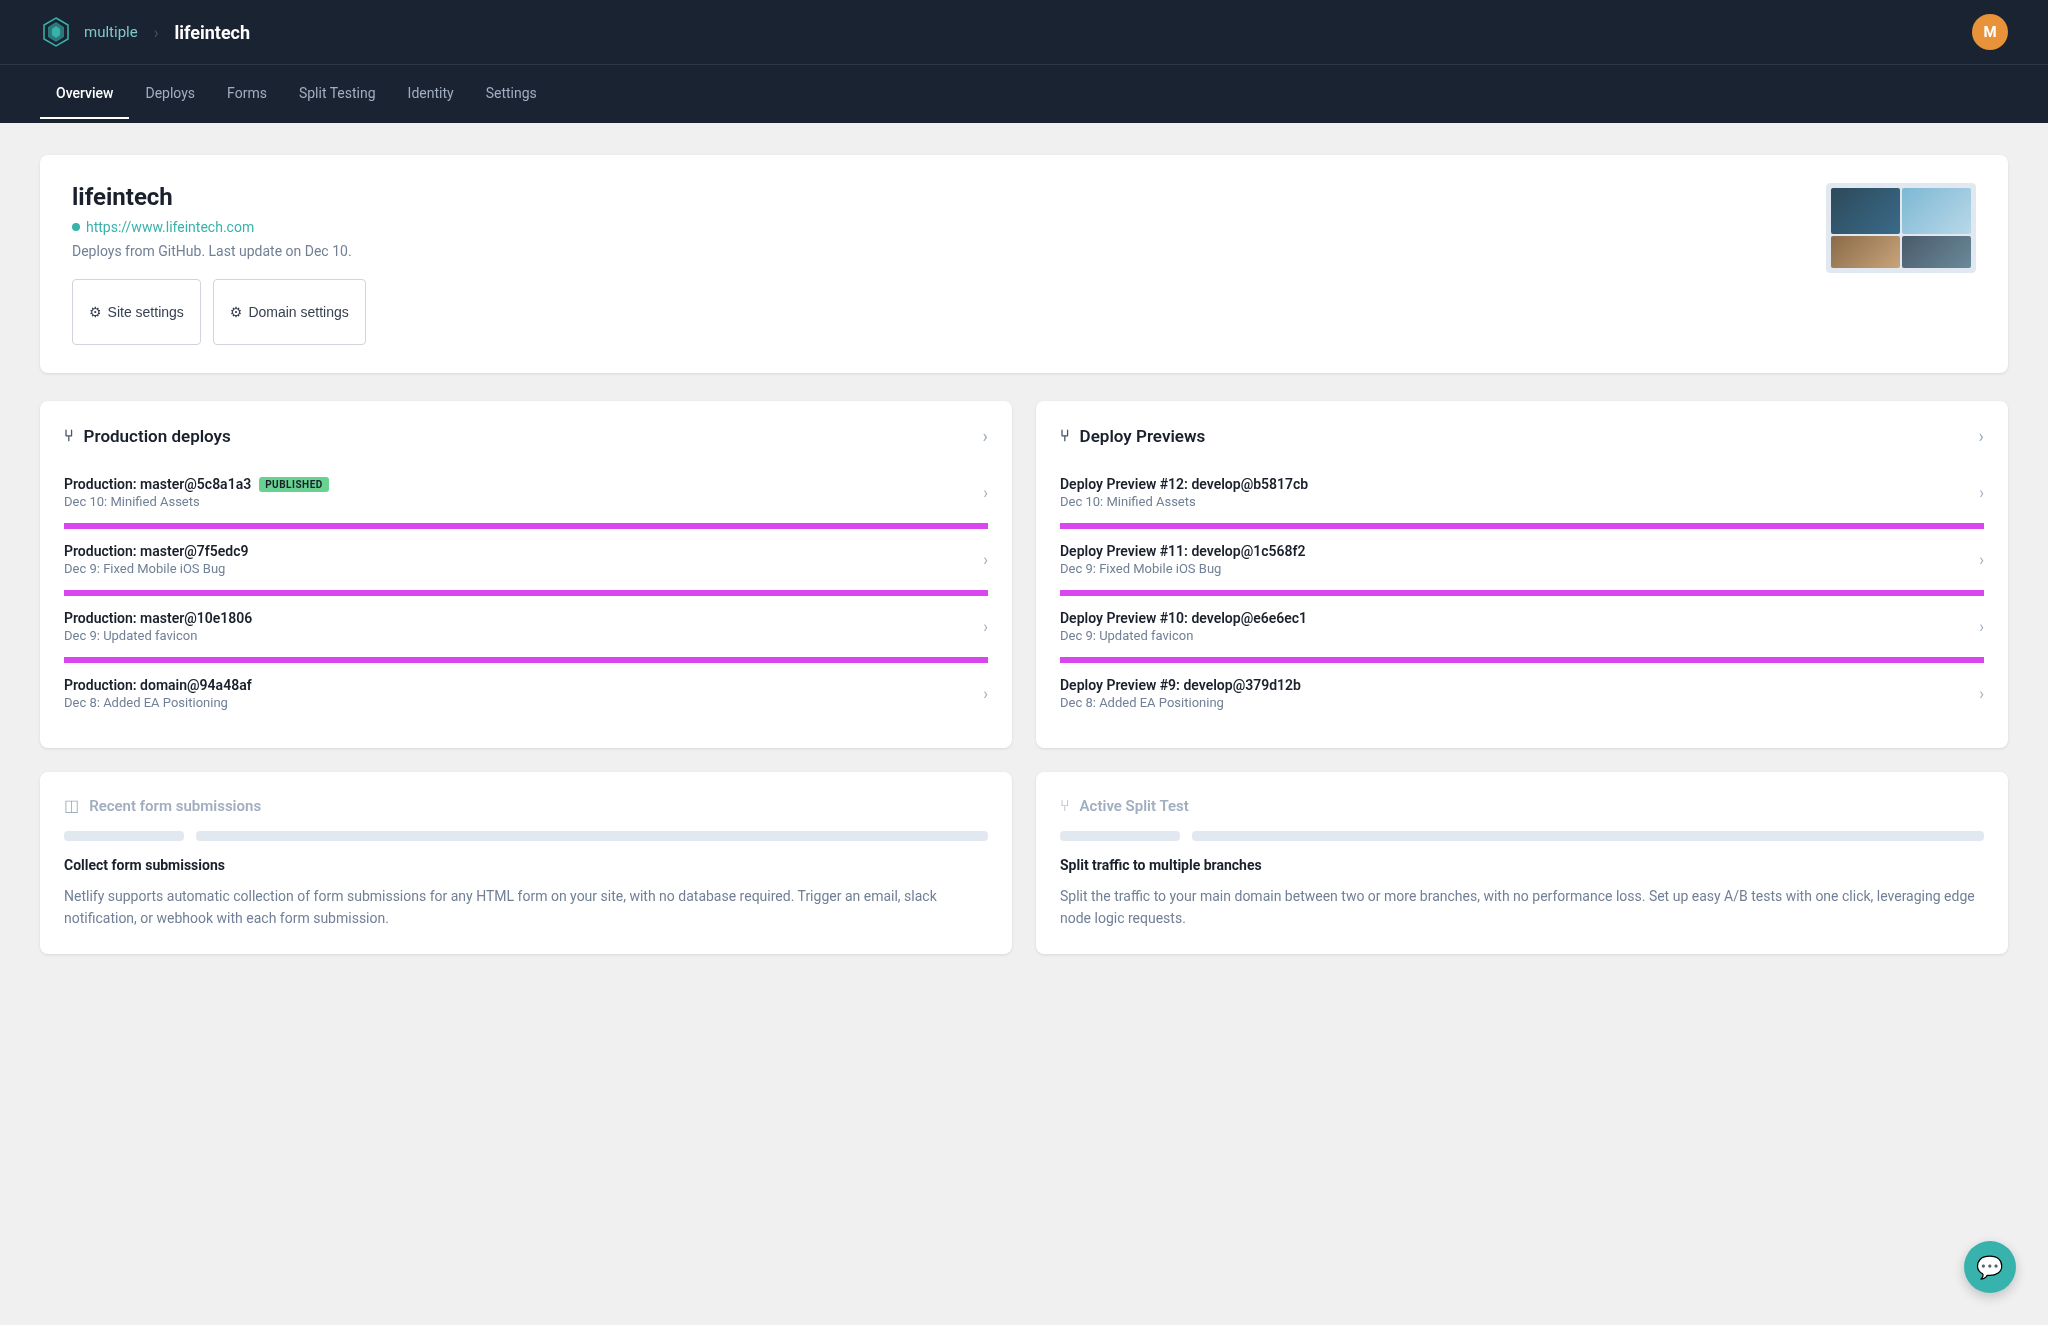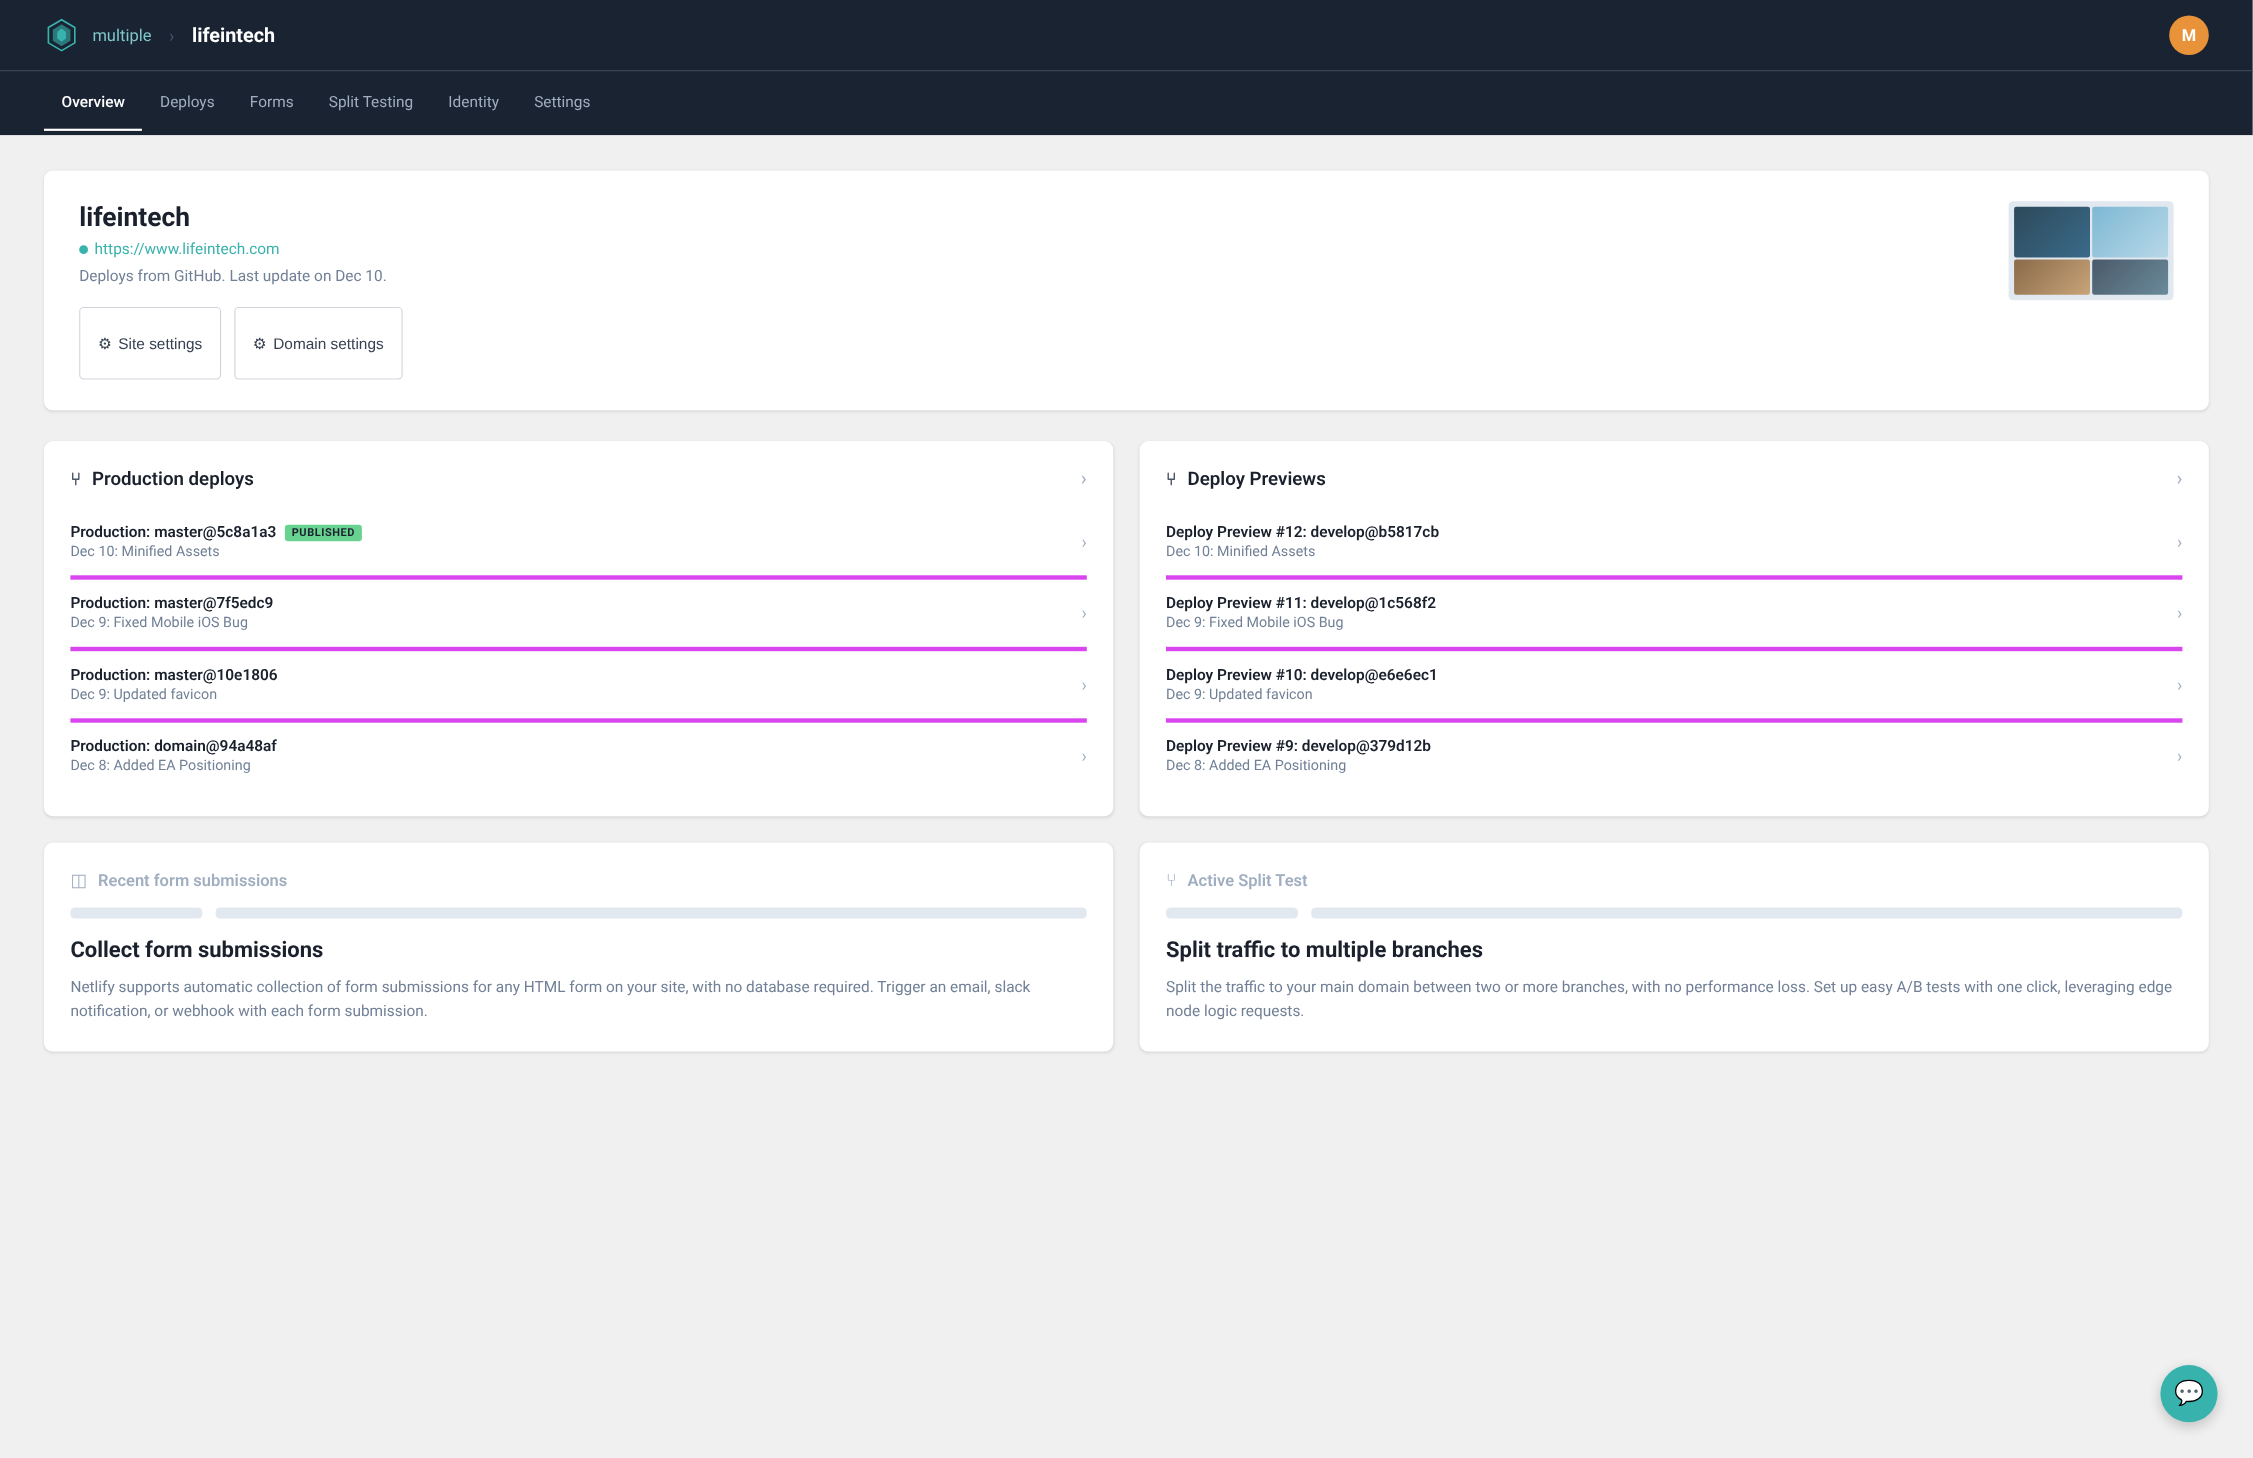--- a/index.html
+++ b/index.html
@@ -43,36 +43,36 @@
 
     
     .section-card { background: white; border-radius: 8px; padding: 24px; box-shadow: 0 1px 3px rgba(0,0,0,0.1); }
     .section-header { display: flex; align-items: center; justify-content: space-between; margin-bottom: 16px; padding-bottom: 0; }
     .section-title { font-size: 17px; font-weight: 600; color: #1a202c; display: flex; align-items: center; gap: 10px; }
     .section-icon { color: #4a5568; font-size: 16px; }
     .chevron-right { color: #a0aec0; font-size: 18px; cursor: pointer; }
 
     
     .deploy-list { display: flex; flex-direction: column; }
-    .deploy-item { display: flex; align-items: center; justify-content: space-between; padding: 14px 0; border-bottom: 4px solid #d946ef; cursor: pointer; }
+    .deploy-item { display: flex; align-items: center; justify-content: space-between; padding: 14px 0; border-bottom: 6px solid #d946ef; cursor: pointer; }
     .deploy-item:last-child { border-bottom: none; }
     .deploy-info { flex: 1; }
     .deploy-title { font-size: 14px; font-weight: 600; color: #1a202c; display: flex; align-items: center; gap: 8px; }
     .deploy-subtitle { font-size: 13px; color: #718096; margin-top: 2px; }
     .badge-published { background: #68d391; color: #1a202c; font-size: 10px; font-weight: 700; padding: 2px 6px; border-radius: 3px; letter-spacing: 0.5px; }
     .deploy-chevron { color: #a0aec0; font-size: 16px; }
 
     
     .promo-card { background: white; border-radius: 8px; padding: 24px; box-shadow: 0 1px 3px rgba(0,0,0,0.1); }
     .promo-header { display: flex; align-items: center; gap: 10px; margin-bottom: 16px; color: #a0aec0; }
     .promo-header-title { font-size: 15px; font-weight: 600; color: #a0aec0; }
     .promo-skeleton-row { display: flex; gap: 12px; margin-bottom: 16px; }
     .promo-skeleton-short { height: 10px; background: #e2e8f0; border-radius: 4px; width: 120px; }
     .promo-skeleton-long { height: 10px; background: #e2e8f0; border-radius: 4px; flex: 1; }
-    .promo-title { font-size: 20px; font-weight: 700; color: #1a202c; margin-bottom: 12px; margin-top: 8px; }
+    .promo-title { font-size: 14px; font-weight: 700; color: #1a202c; margin-bottom: 12px; margin-top: 8px; }
     .promo-desc { font-size: 14px; color: #718096; line-height: 1.6; }
 
     
     .chat-btn { position: fixed; bottom: 32px; right: 32px; width: 52px; height: 52px; background: #38b2ac; border-radius: 50%; display: flex; align-items: center; justify-content: center; cursor: pointer; box-shadow: 0 4px 12px rgba(0,0,0,0.2); }
     .chat-icon { color: white; font-size: 22px; }
 
     
     .gear::before { content: '⚙'; }
   </style>
 </head>

